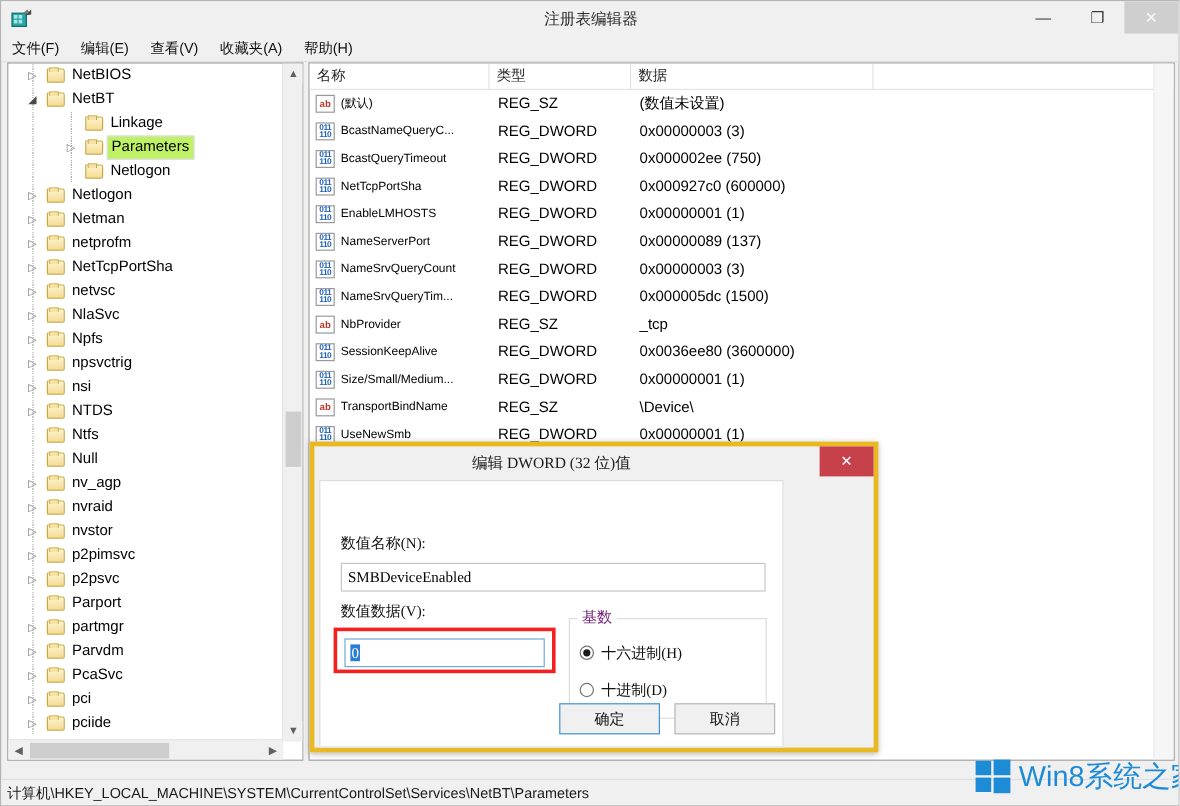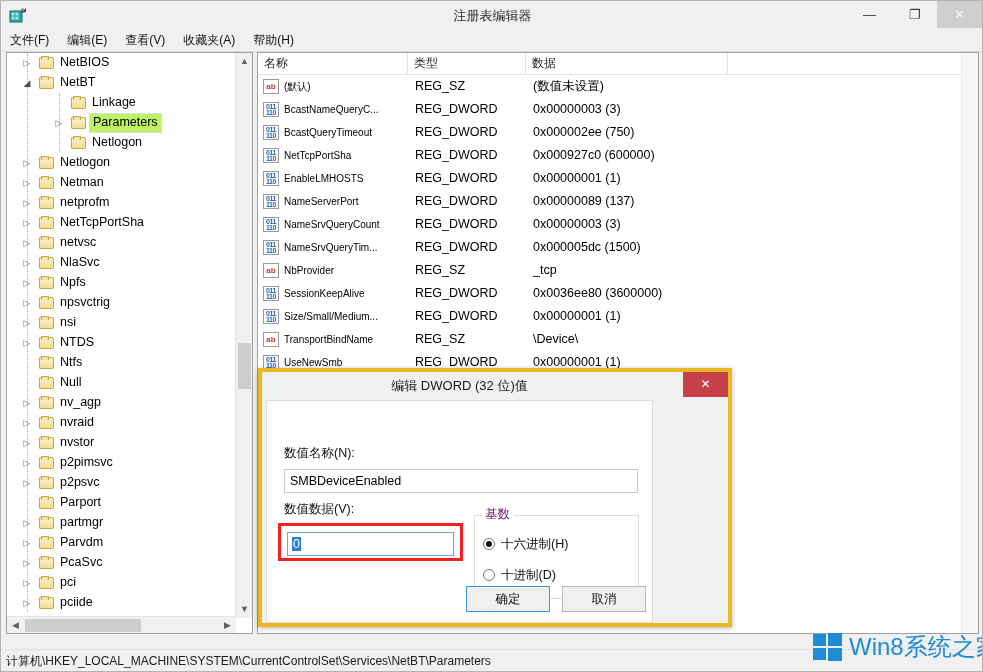--- a/index.html
+++ b/index.html
@@ -184,20 +184,21 @@
     font-size: 24px; color: #1d8bd6; white-space: nowrap;
     font-family: "Liberation Sans", sans-serif;
   }
 
   
   #dialog {
     position: absolute; left: 257px; top: 367px; width: 474px; height: 259px;
     background: #f0f0f0;
     border: 4px solid #e8b923;
     box-shadow: 0 1px 5px rgba(0,0,0,0.3);
+    font-family: Liberation Serif, serif;
   }
   #dlg-title {
     position: absolute; left: 0; top: 0; width: 395px; height: 27px;
     line-height: 27px; text-align: center;
     font-size: 13px; color: #1a1a1a;
   }
   #dlg-close {
     position: absolute; right: 0; top: 0; width: 45px; height: 25px;
     background: #c7414b; color: #fff;
     text-align: center; line-height: 25px; font-size: 12px;

